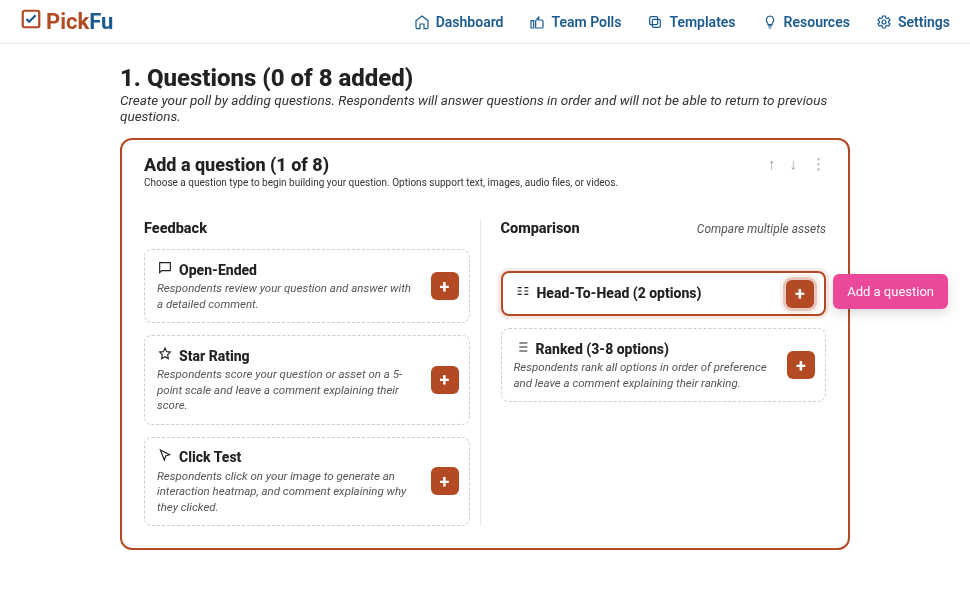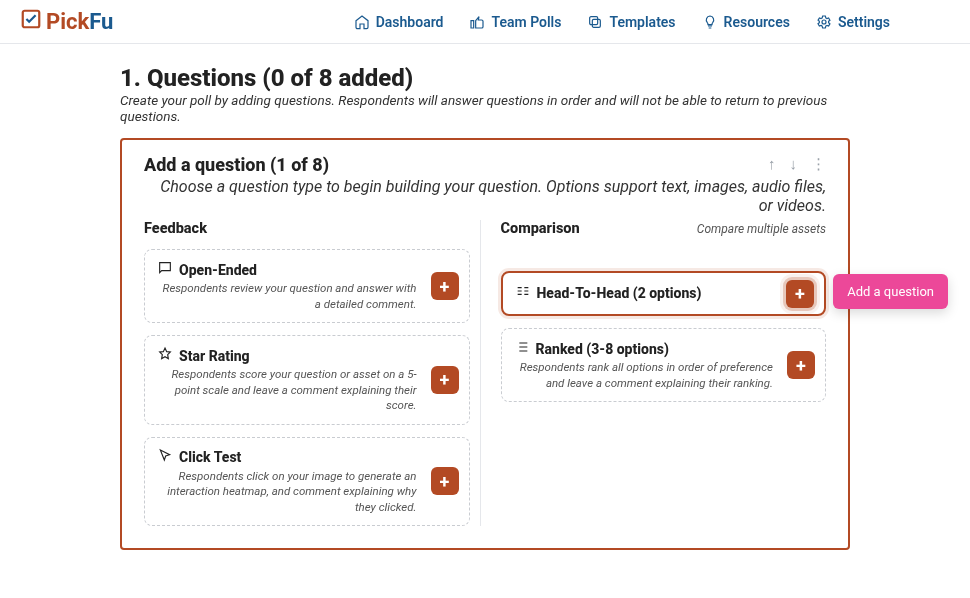--- a/index.html
+++ b/index.html
@@ -24,21 +24,20 @@
     font-size: 22px;
     font-weight: 700;
   }
   .logo .mark { color: #b34a24; margin-right: 4px; }
   .logo .pick { color: #b34a24; }
   .logo .fu { color: #1b5a8f; }
   .nav {
     display: flex;
     gap: 26px;
     margin-left: auto;
-    margin-right: 60px;
   }
   .nav-item {
     display: flex;
     align-items: center;
     gap: 6px;
     color: #1b5a8f;
     font-size: 14px;
     font-weight: 600;
     cursor: pointer;
   }
@@ -55,46 +54,44 @@
   .page-sub {
     font-size: 13.5px;
     font-style: italic;
     color: #333;
     margin-bottom: 14px;
   }
 
   
   .panel {
     border: 2px solid #b34a24;
-    border-radius: 4px;
+    border-radius: 12px;
     padding: 14px 22px 22px 22px;
     position: relative;
-    text-align: right;
   }
   .panel-head {
     display: flex;
     align-items: center;
     margin-bottom: 2px;
   }
   .panel-title {
     font-size: 18px;
     font-weight: 800;
   }
   .panel-actions {
     margin-left: auto;
     display: flex;
     gap: 14px;
     color: #9aa1a9;
   }
   .panel-actions .ico { cursor: pointer; font-size: 15px; line-height: 1; }
   .panel-sub {
-    font-size: 16px;
-    font-style: italic;
+    font-size: 10px;
     color: #333;
-    margin-bottom: 5px;
+    margin-bottom: 32px;
   }
   .cols {
     display: flex;
     gap: 0;
   }
   .col {
     flex: 1;
     display: flex;
     flex-direction: column;
     gap: 12px;

